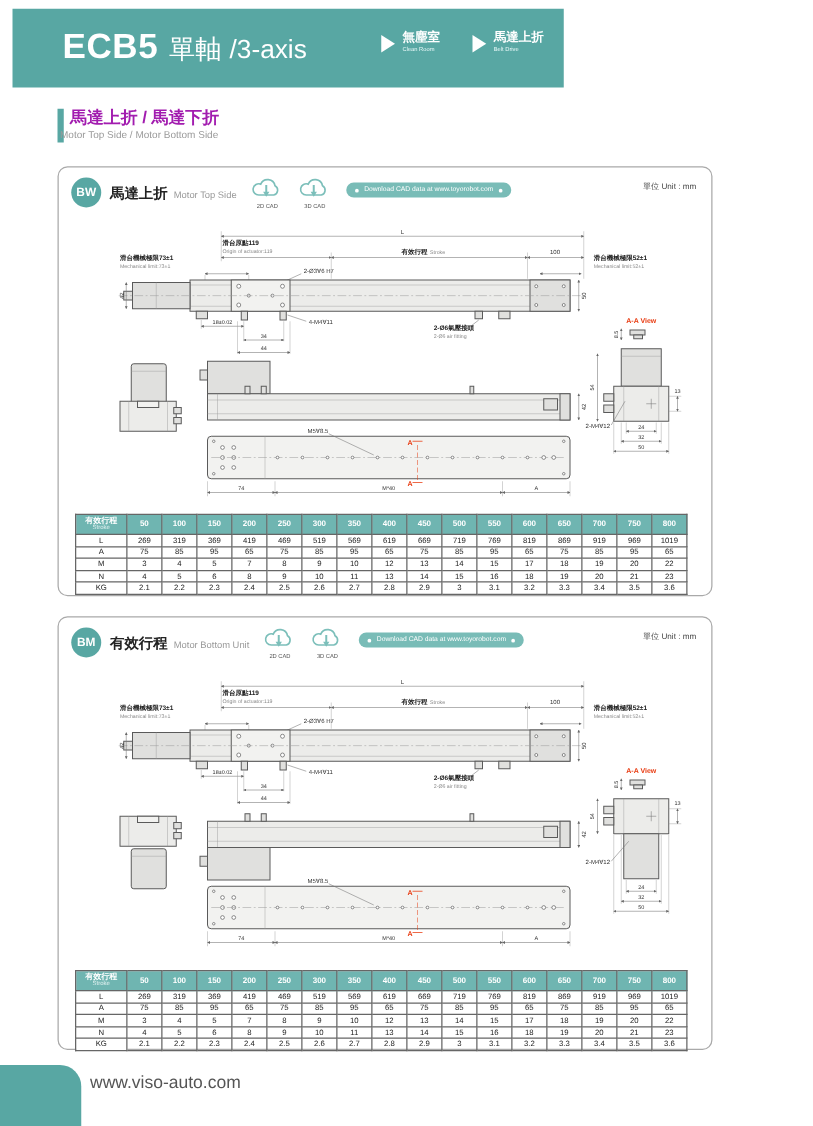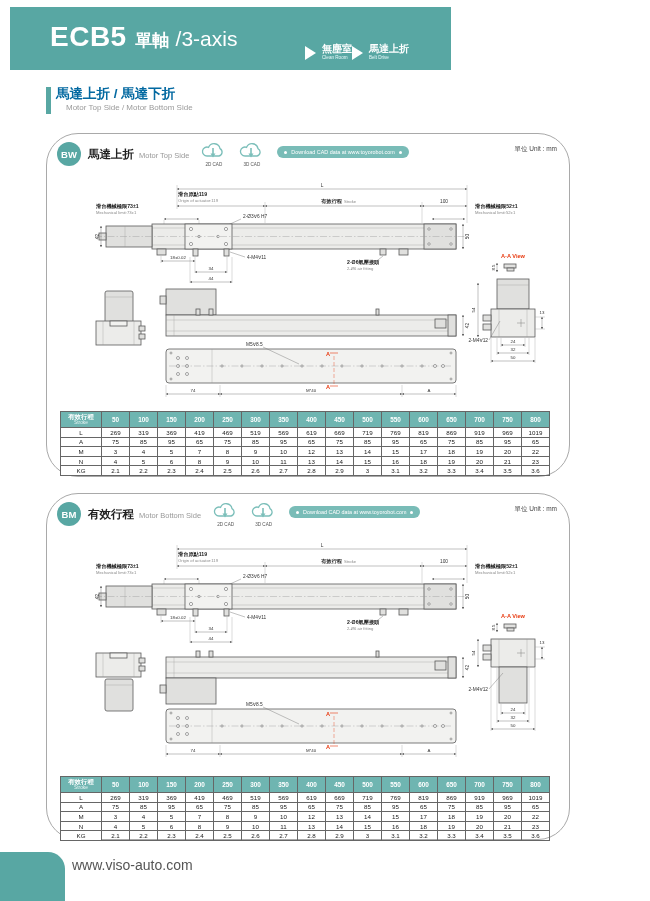--- a/index.html
+++ b/index.html
@@ -2,35 +2,35 @@
 <html><head>
 <meta charset="utf-8">
 <style>
   html,body{margin:0;padding:0;background:#fff;}
   .page{position:relative;width:650px;height:901px;background:#fff;overflow:hidden;
         font-family:"Liberation Sans",sans-serif;}
   
   .banner{position:absolute;left:10px;top:7px;width:441px;height:63px;background:#58A7A3;}
   .banner-title{position:absolute;left:40px;top:14px;color:#fff;white-space:nowrap;}
   .bt-model{font-size:28px;font-weight:bold;letter-spacing:.5px;}
-  .bt-zh{font-size:17px;font-weight:bold;margin-left:4px;}
+  .bt-zh{font-size:21px;font-weight:normal;margin-left:4px;}
   .bt-en{font-size:21px;font-weight:normal;margin-left:2px;}
-  .features{position:absolute;left:295px;top:36px;display:flex;}
+  .features{position:absolute;left:295px;top:18px;display:flex;gap:26px;}
   .feature{display:flex;align-items:flex-start;}
   .tri{width:0;height:0;border-left:11px solid #fff;border-top:7px solid transparent;
        border-bottom:7px solid transparent;margin-top:3px;margin-right:6px;}
   .f-zh{font-size:10px;font-weight:bold;color:#fff;line-height:12px;}
   .f-en{font-size:4.6px;color:#eafafa;line-height:6px;}
   
   .sec{position:absolute;left:46px;top:85px;}
   .sec-bar{position:absolute;left:0;top:2px;width:4.5px;height:27px;background:#58A7A3;}
-  .sec-zh{position:absolute;left:10px;top:0;font-size:13.5px;font-weight:bold;color:#0369a1;white-space:nowrap;}
-  .sec-en{position:absolute;left:20px;top:18px;font-size:8px;color:#9a9a9a;white-space:nowrap;}
+  .sec-zh{position:absolute;left:10px;top:0;font-size:13.5px;font-weight:bold;color:#a21caf;white-space:nowrap;}
+  .sec-en{position:absolute;left:2px;top:18px;font-size:8px;color:#9a9a9a;white-space:nowrap;}
   
-  .panel{position:absolute;left:46px;width:524px;border:1px solid #a9a9a9;border-radius:32px;background:#fff;box-sizing:border-box;}
+  .panel{position:absolute;left:46px;width:524px;border:1px solid #a9a9a9;border-radius:8px;background:#fff;box-sizing:border-box;}
   .panel-1{top:133px;height:344px;}
   .panel-2{top:493px;height:347px;}
   .panel-head{position:absolute;left:10px;top:8px;right:12px;display:flex;align-items:flex-start;}
   .badge{flex:none;width:24px;height:24px;border-radius:50%;background:#58A7A3;color:#fff;
          font-size:9.5px;font-weight:bold;display:flex;align-items:center;justify-content:center;}
   .ptitle{display:flex;align-items:baseline;margin-left:7px;margin-top:5px;white-space:nowrap;}
   .pt-zh{font-size:11.5px;font-weight:bold;color:#222;}
   .pt-en{font-size:7.5px;color:#999;margin-left:5px;}
   .cad{display:flex;flex-direction:column;align-items:center;margin-left:11px;margin-top:-1px;}
   .cad-label{font-size:4.6px;color:#555;margin-top:1px;}
@@ -458,21 +458,21 @@
           </tr>
         </tbody>
       </table>
   </div>
 
   <div class="panel panel-2">
     <div class="panel-head">
       <div class="badge">BM</div>
       <div class="ptitle">
         <span class="pt-zh">有效行程</span>
-        <span class="pt-en">Motor Bottom Side</span>
+        <span class="pt-en">Motor Bottom Unit</span>
       </div>
       <div class="cad">
         <svg width="27" height="20" viewBox="0 0 27 20">
           <path d="M7 15a4.5 4.5 0 1 1 1.6-8.7A6 6 0 0 1 20 7.6a4 4 0 0 1-1 7.4z" fill="#fff" stroke="#7CBFBA" stroke-width="1.3"></path>
           <line x1="13" y1="7" x2="13" y2="13" stroke="#7CBFBA" stroke-width="1.6"></line>
           <path d="M10.5 12.4l2.5 4 2.5-4z" fill="#7CBFBA"></path>
         </svg>
         <div class="cad-label">2D CAD</div>
       </div>
       <div class="cad">

